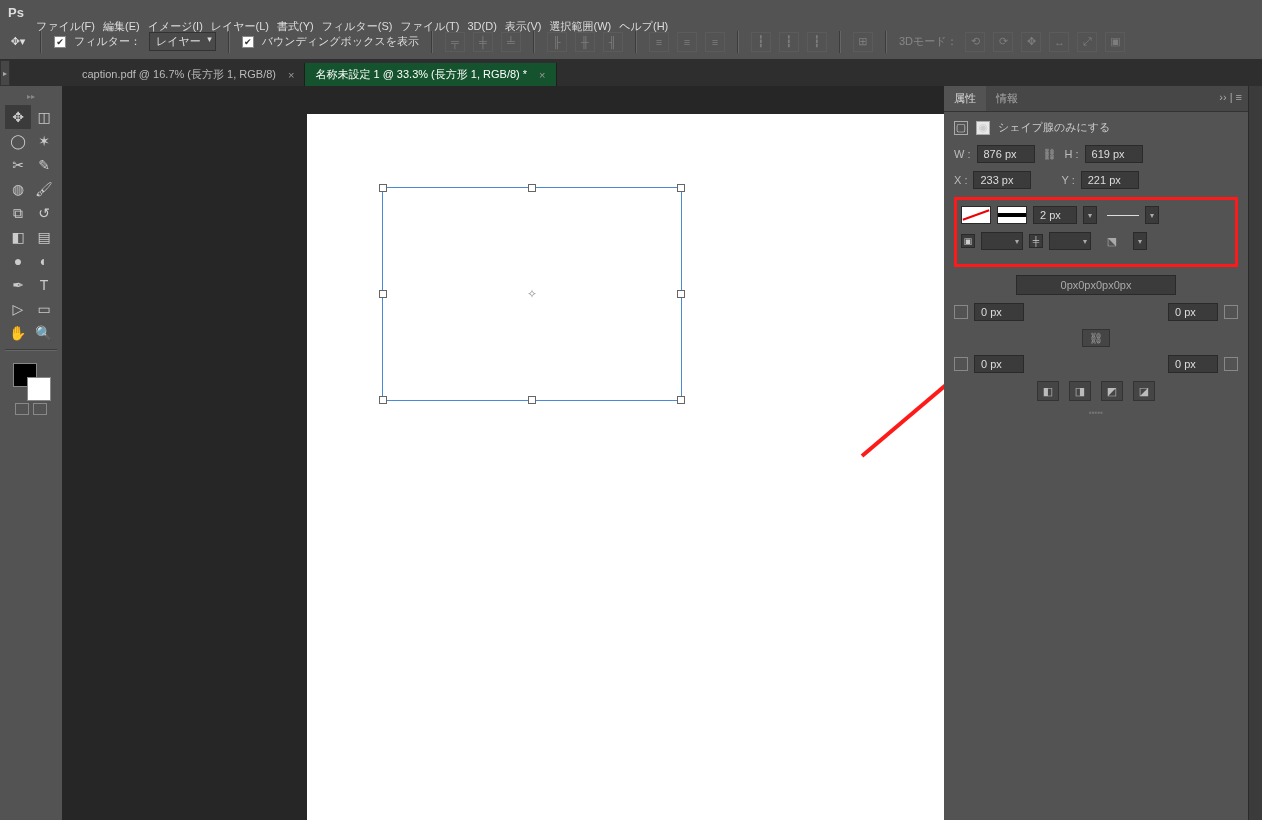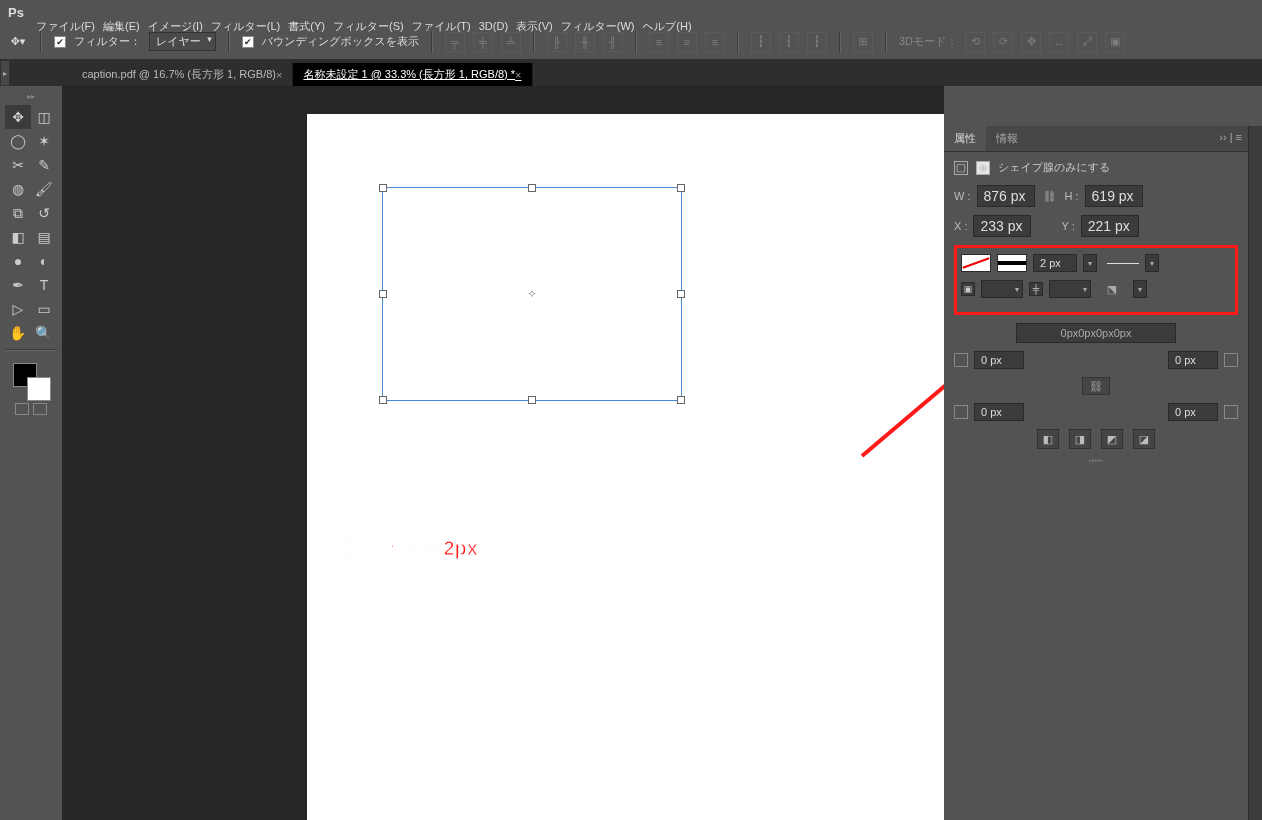--- a/index.html
+++ b/index.html
@@ -15,22 +15,22 @@
 .optionsbar .tool-ico { width: 20px; height: 20px; display: flex; align-items: center; justify-content: center; }
 .optionsbar .sep { width: 0; height: 22px; border-left: 1px solid #3c3c3c; border-right: 1px solid #666; margin: 0 4px; }
 .checkbox { width: 12px; height: 12px; background: #fff; border: 1px solid #888; display: inline-flex; align-items: center; justify-content: center; color: #333; font-size: 9px; }
 .select-small { background: #4a4a4a; border: 1px solid #333; padding: 1px 14px 1px 6px; font-size: 11px; color: #ddd; position: relative; }
 .select-small::after { content: "▾"; position: absolute; right: 3px; font-size: 9px; }
 .opt-icon { width: 20px; height: 20px; border: 1px solid #666; background: #535353; display: flex; align-items: center; justify-content: center; color: #b0b0b0;}
 .opt-icon.dim { opacity: .45; }
 
 
 .tabbar { height: 26px; background: #2e2e2e; display: flex; align-items: flex-end; padding-left: 72px; font-size: 11px; color: #bbb; }
-.tab { padding: 4px 10px; background: #2e2e2e; border-right: 1px solid #1e1e1e; display: flex; align-items: center; gap: 0; cursor: pointer; justify-content: center; }
-.tab.active { background: #000000; color: #fff; text-decoration: underline; }
+.tab { padding: 4px 10px; background: #2e2e2e; border-right: 1px solid #1e1e1e; display: flex; align-items: center; gap: 12px; cursor: pointer; justify-content: center; }
+.tab.active { background: #14532d; color: #fff; }
 .tab .close-x { font-size: 11px; color: #999; }
 
 
 .left-strip { position: absolute; left: 0; top: 60px; width: 10px; height: 26px; background: #474747; border: 1px solid #333; z-index: 5; display:flex; align-items:center; justify-content:center; font-size:8px; color:#aaa;}
 
 
 .main { display: flex; height: calc(820px - 86px); }
 .toolbox { width: 62px; background: #535353; padding-top: 6px; display: flex; flex-direction: column; align-items: center; }
 .toolbox .row { display: flex; }
 .toolbox .tool { width: 26px; height: 24px; display: flex; align-items: center; justify-content: center; color: #ccc; font-size: 14px; cursor: pointer; position: relative; }
@@ -45,32 +45,32 @@
 .workspace { flex: 1; background: #262626; position: relative; overflow: hidden; }
 .canvas { position: absolute; left: 245px; top: 28px; width: 699px; height: 706px; background: #fff; }
 .shape-rect { position: absolute; left: 320px; top: 101px; width: 300px; height: 214px; border: 1px solid #4a8ad4; }
 .handle { position: absolute; width: 8px; height: 8px; background: #fff; border: 1px solid #666; }
 .h-tl { left: -4px; top: -4px; } .h-tm { left: 50%; top: -4px; transform: translateX(-50%);} .h-tr { right: -4px; top: -4px;}
 .h-ml { left: -4px; top: 50%; transform: translateY(-50%);} .h-mr { right: -4px; top: 50%; transform: translateY(-50%);}
 .h-bl { left: -4px; bottom: -4px;} .h-bm { left: 50%; bottom: -4px; transform: translateX(-50%);} .h-br { right: -4px; bottom: -4px;}
 .center-mark { position: absolute; left: 50%; top: 50%; transform: translate(-50%,-50%); font-size: 12px; color: #999; }
 
 
-.rpanel { width: 318px; background: #535353; display: flex; flex-direction: column; }
+.rpanel { width: 318px; background: #535353; display: flex; flex-direction: row; }
 .rpanel-placeholder { height: 40px; }
 .rpanel .panel-tabs { display: flex; background: #474747; font-size: 11px; border-bottom: 1px solid #333; }
 .rpanel .ptab { padding: 5px 10px; cursor: pointer; color: #aaa; }
 .rpanel .ptab.active { background: #535353; color: #ddd; }
 .rpanel .ptab-right { margin-left: auto; padding: 5px 6px; color: #aaa; }
 .panel-body { padding: 8px 10px; font-size: 11px; color: #ccc; }
 .panel-title { display: flex; align-items: center; gap: 8px; margin-bottom: 10px; }
 .panel-title .sq { width: 14px; height: 14px; border: 1px solid #aaa; display: flex; align-items: center; justify-content: center; }
 .prop-row { display: flex; align-items: center; gap: 6px; margin-bottom: 8px; }
 .prop-row label { color: #bbb; white-space: nowrap; }
-.prop-input { background: #3b3b3b; border: 1px solid #2a2a2a; color: #ddd; padding: 2px 6px; width: 58px; font-size: 14px; }
+.prop-input { background: #3b3b3b; border: 1px solid #2a2a2a; color: #ddd; padding: 2px 6px; width: 58px; font-size: 11px; }
 .link-ico { width: 18px; height: 14px; display: flex; align-items: center; justify-content: center; color: #aaa; }
 
 .fill-stroke-box { border: 3px solid #ff1a1a; padding: 6px 4px; margin-bottom: 8px; position: relative; }
 .fs-row { display: flex; align-items: center; gap: 6px; margin-bottom: 8px; }
 .fs-swatch { width: 30px; height: 18px; border: 1px solid #2a2a2a; background: #fff; position: relative; }
 .fs-nofill::after { content: ""; position: absolute; left: 0; top: 7px; width: 28px; height: 2px; background: #e00; transform: rotate(-20deg);}
 .fs-stroke { background: linear-gradient(#fff 0 35%, #000 35% 65%, #fff 65% 100%); }
 .fs-num { background: #3b3b3b; border: 1px solid #2a2a2a; color: #ddd; padding: 2px 6px; width: 44px; font-size: 11px; }
 .fs-dd { width: 14px; height: 18px; border: 1px solid #2a2a2a; background: #3b3b3b; display: flex; align-items: center; justify-content: center; font-size: 8px; color: #aaa; }
 .fs-line { width: 32px; height: 0; border-top: 1px solid #ddd; margin-left: 4px; }
@@ -99,27 +99,27 @@
 
 </style>
 </head>
 <body>
 
 <div class="menubar">
   <span class="logo">Ps</span>
   <span class="menu-item">ファイル(F)</span>
   <span class="menu-item">編集(E)</span>
   <span class="menu-item">イメージ(I)</span>
-  <span class="menu-item">フィルター(L)</span>
+  <span class="menu-item">レイヤー(L)</span>
   <span class="menu-item">書式(Y)</span>
   <span class="menu-item">フィルター(S)</span>
   <span class="menu-item">ファイル(T)</span>
   <span class="menu-item">3D(D)</span>
   <span class="menu-item">表示(V)</span>
-  <span class="menu-item">フィルター(W)</span>
+  <span class="menu-item">選択範囲(W)</span>
   <span class="menu-item">ヘルプ(H)</span>
 </div>
 
 <div class="optionsbar">
   <span class="tool-ico">✥▾</span>
   <span class="sep"></span>
   <span class="checkbox">✔</span>
   <span>フィルター：</span>
   <span class="select-small">レイヤー</span>
   <span class="sep"></span>
@@ -233,21 +233,20 @@
       <div class="handle h-bm"></div>
       <div class="handle h-br"></div>
       <div class="center-mark">✧</div>
     </div>
 
     <svg class="arrow">
       <line x1="10" y1="140" x2="140" y2="30" stroke="#ff1a1a" stroke-width="4"></line>
       <polygon points="140,30 120,32 130,46" fill="#ff1a1a"></polygon>
     </svg>
     <div class="annot">
-      <div>腺の太さは2pxくらい。</div>
     </div>
   </div>
 
   <div class="rpanel">
     <div class="rpanel-placeholder"></div>
     <div class="rpanel-wrap">
       <div class="rpanel-main">
         <div class="panel-tabs">
           <div class="ptab active">属性</div>
           <div class="ptab">情報</div>

